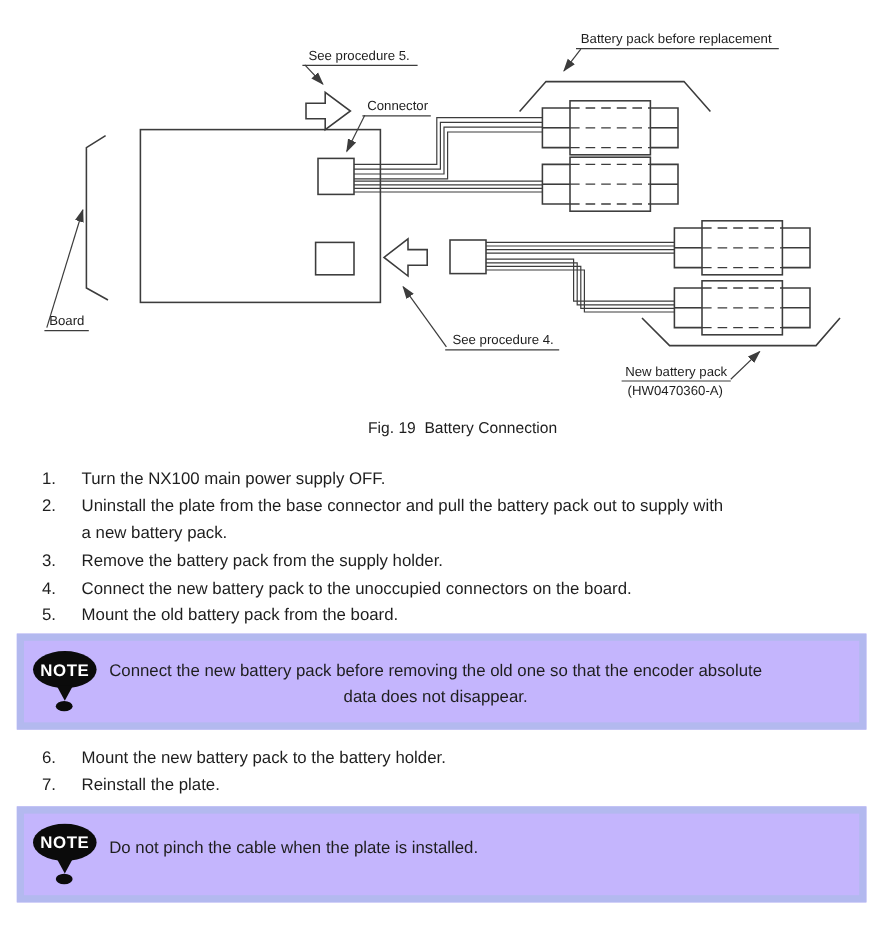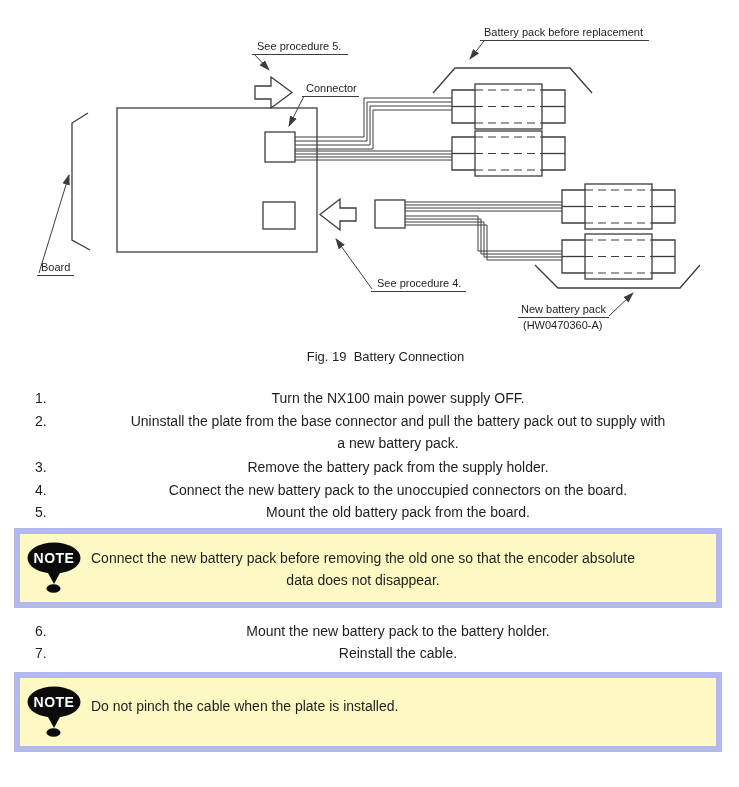--- a/index.html
+++ b/index.html
@@ -13,25 +13,25 @@
   .diagram .ln1{stroke:var(--line,#3c3c3c);stroke-width:1;fill:none;}
   .diagram .dash{stroke:var(--line,#3c3c3c);stroke-width:1.1;fill:none;stroke-dasharray:8 5;}
   .diagram .blockarrow{stroke:var(--line,#3c3c3c);stroke-width:1.3;fill:#fff;}
   .diagram text{font-family:"Liberation Sans",sans-serif;font-size:11px;fill:var(--text,#1e1e1e);}
   
   .caption{position:absolute;top:349px;left:16px;width:739px;text-align:center;
     font-size:13px;white-space:pre;}
   
   .step{position:absolute;left:0;width:739px;font-size:14px;}
   .step .num{position:absolute;left:35px;top:0;line-height:22px;}
-  .step .txt{position:absolute;left:68px;top:0;width:660px;text-align:center;}
+  .step .txt{position:absolute;left:68px;top:0;width:660px;}
   .step .ln,.note .ln{line-height:22px;white-space:pre;}
   
   .note{position:absolute;left:14px;width:708px;height:80px;box-sizing:border-box;
-    border:6px solid var(--note-border,#b3b9ef);background:#fef9c3;font-size:14px;}
+    border:6px solid var(--note-border,#b3b9ef);background:#c4b5fd;font-size:14px;}
   .note-icon{position:absolute;left:7px;top:8px;}
   .note-icon .balloon{fill:#0b0b0b;}
   .note-icon text{font-family:"Liberation Sans",sans-serif;font-weight:bold;
     font-size:14px;fill:#ffffff;letter-spacing:.5px;}
   .note-txt{position:absolute;left:71px;text-align:center;}
 </style>
 </head>
 <body>
 
 <div class="page">
@@ -154,21 +154,21 @@
       <div class="ln">data does not disappear.</div>
     </div>
   </div>
 
   <div class="step" style="top:620px">
     <span class="num">6.</span>
     <span class="txt"><span class="ln">Mount the new battery pack to the battery holder.</span></span>
   </div>
   <div class="step" style="top:642px">
     <span class="num">7.</span>
-    <span class="txt"><span class="ln">Reinstall the cable.</span></span>
+    <span class="txt"><span class="ln">Reinstall the plate.</span></span>
   </div>
 
   <div class="note" style="top:672px">
     <svg class="note-icon" width="56" height="52" viewBox="0 0 56 52">
       <ellipse class="balloon" cx="27" cy="16" rx="26.5" ry="15.5"></ellipse>
       <polygon class="balloon" points="20,29 34,29 27,42"></polygon>
       <ellipse class="balloon" cx="26.5" cy="46.5" rx="7" ry="4.3"></ellipse>
       <text x="27" y="21" text-anchor="middle">NOTE</text>
     </svg>
     <div class="note-txt" style="top:17px">

